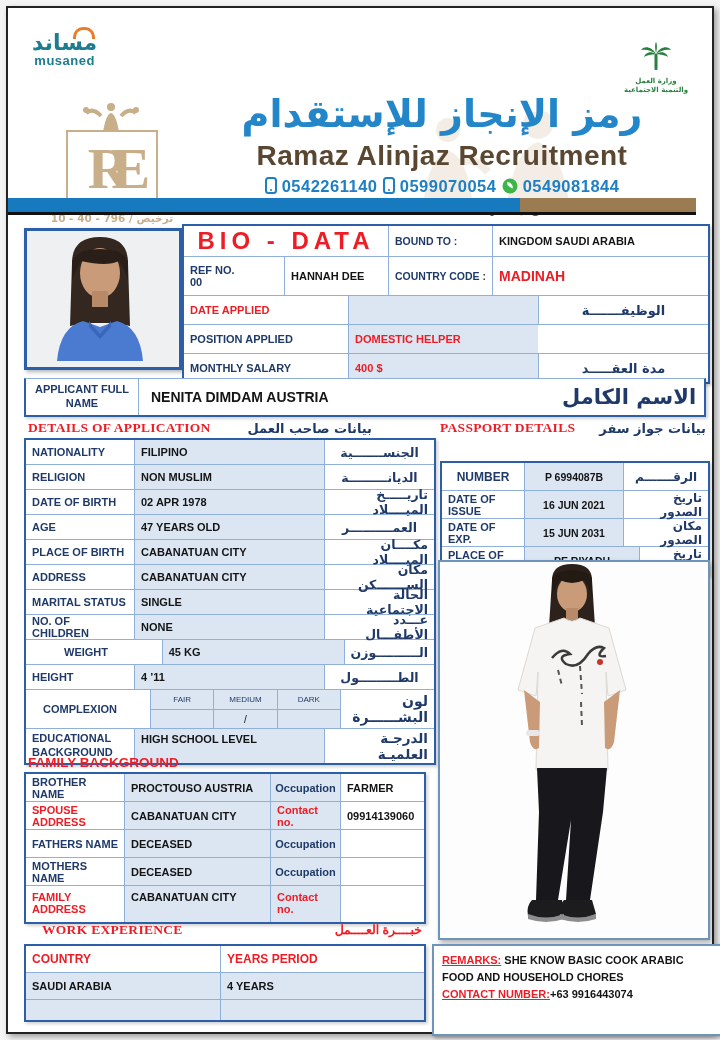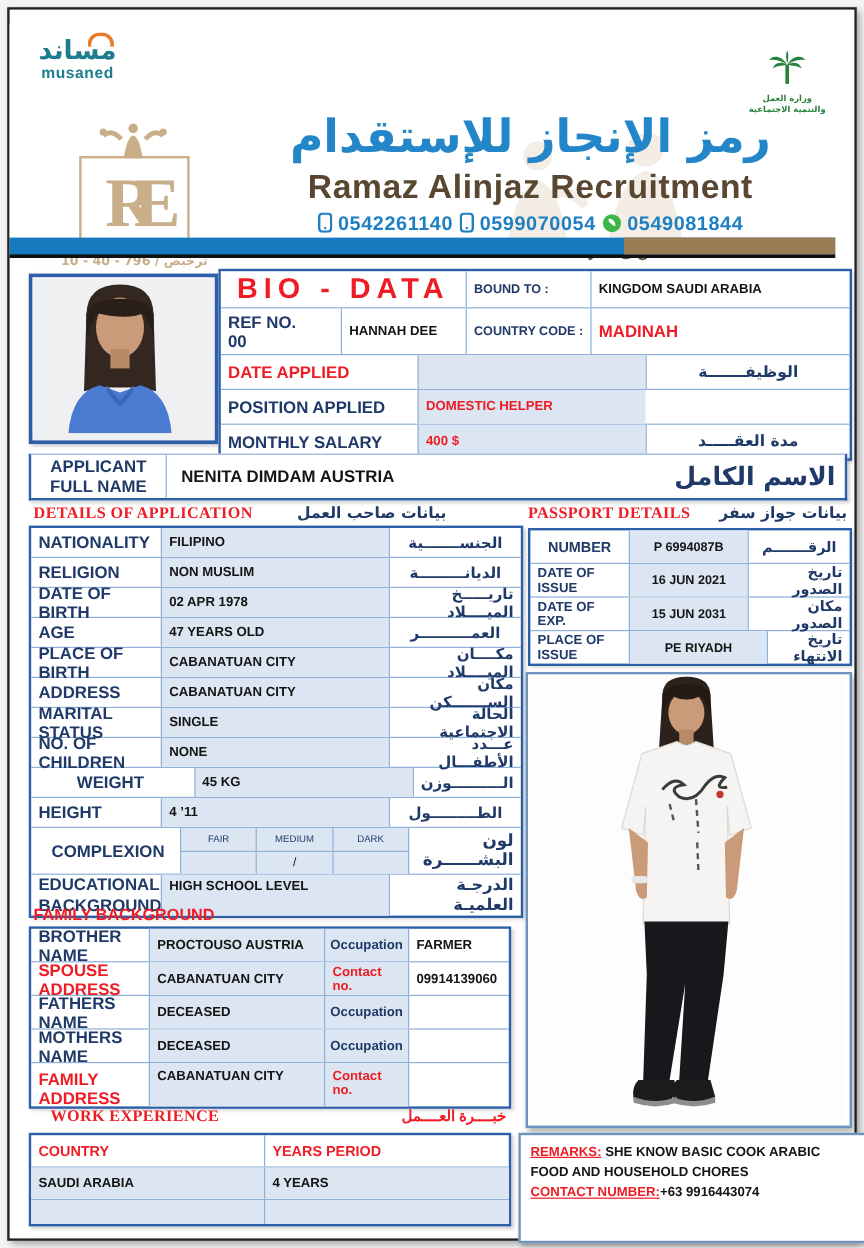--- a/index.html
+++ b/index.html
@@ -36,21 +36,21 @@
   .contacts svg{vertical-align:-2px;}
   .watermark{left:380px;top:92px;opacity:.30;}
   .botbar{left:16px;top:196px;width:688px;height:14px;background:#1779be;border-bottom:3px solid #111;}
   .botbar .brown{position:absolute;right:0;top:0;width:176px;height:14px;background:#9b7b52;}
   
   .tbl{border:2px solid #2d5fa8;background:#fff;box-shadow:2px 2px 3px rgba(0,0,0,.18);}
   .trow{display:flex;border-top:1px solid #8fb0d9;}
   .trow:first-child{border-top:none;}
   .tc{border-left:1px solid #8fb0d9;display:flex;align-items:center;padding:0 6px;box-sizing:border-box;}
   .tc:first-child{border-left:none;}
-  .lbl{color:#1f3a68;font-weight:bold;font-size:14px;}
+  .lbl{color:#1f3a68;font-weight:bold;font-size:11px;}
   .val{background:#dce6f2;color:#141414;font-weight:bold;font-size:11px;}
   .red{color:#ee1c25;}
   .arc-cell{justify-content:center;color:#1f3a68;font-weight:bold;font-size:13px;}
   
   .bio-title{font-size:24px;font-weight:800;color:#ee1c25;letter-spacing:5px;justify-content:center;font-family:"Liberation Sans",sans-serif;}
   
   .photo1{left:22px;top:226px;width:152px;height:136px;border:3px solid #2d5fa8;background:#eef0f2;box-shadow:2px 2px 4px rgba(0,0,0,.3);overflow:hidden;}
   .photo2{left:436px;top:558px;width:268px;height:376px;border:2px solid #6e93bd;background:#fff;box-shadow:2px 3px 5px rgba(0,0,0,.3);overflow:hidden;}
   
   .sec-h{display:flex;justify-content:space-between;align-items:center;}
@@ -287,21 +287,21 @@
       </div>
       <div class="tc arc-cell ar" style="flex:1;font-size:14px;">لون البشــــــرة</div>
     </div>
     <div class="trow" style="height:34px;">
       <div class="tc lbl" style="width:108px;line-height:1.25;">EDUCATIONAL BACKGROUND</div>
       <div class="tc val" style="width:190px;align-items:flex-start;padding-top:4px;">HIGH SCHOOL LEVEL</div>
       <div class="tc arc-cell ar" style="flex:1;font-size:13.5px;">الدرجـة العلميـة</div>
     </div>
   </div>
 
-  <div class="abs tbl" style="left:432px;top:432px;width:266px;">
+  <div class="abs tbl" style="left:432px;top:453px;width:266px;">
     <div class="trow" style="height:27px;">
         <div class="tc lbl" style="width:82px;font-size:12px;justify-content:center;">NUMBER</div>
         <div class="tc val" style="width:99px;justify-content:center;font-size:10.5px;">P 6994087B</div>
         <div class="tc arc-cell ar" style="flex:1;font-size:12px;">الرقـــــــم</div>
       </div>
     <div class="trow" style="height:27px;">
         <div class="tc lbl" style="width:82px;font-size:11px;">DATE OF ISSUE</div>
         <div class="tc val" style="width:99px;justify-content:center;font-size:10.5px;">16 JUN 2021</div>
         <div class="tc arc-cell ar" style="flex:1;font-size:12px;">تاريخ الصدور</div>
       </div>

